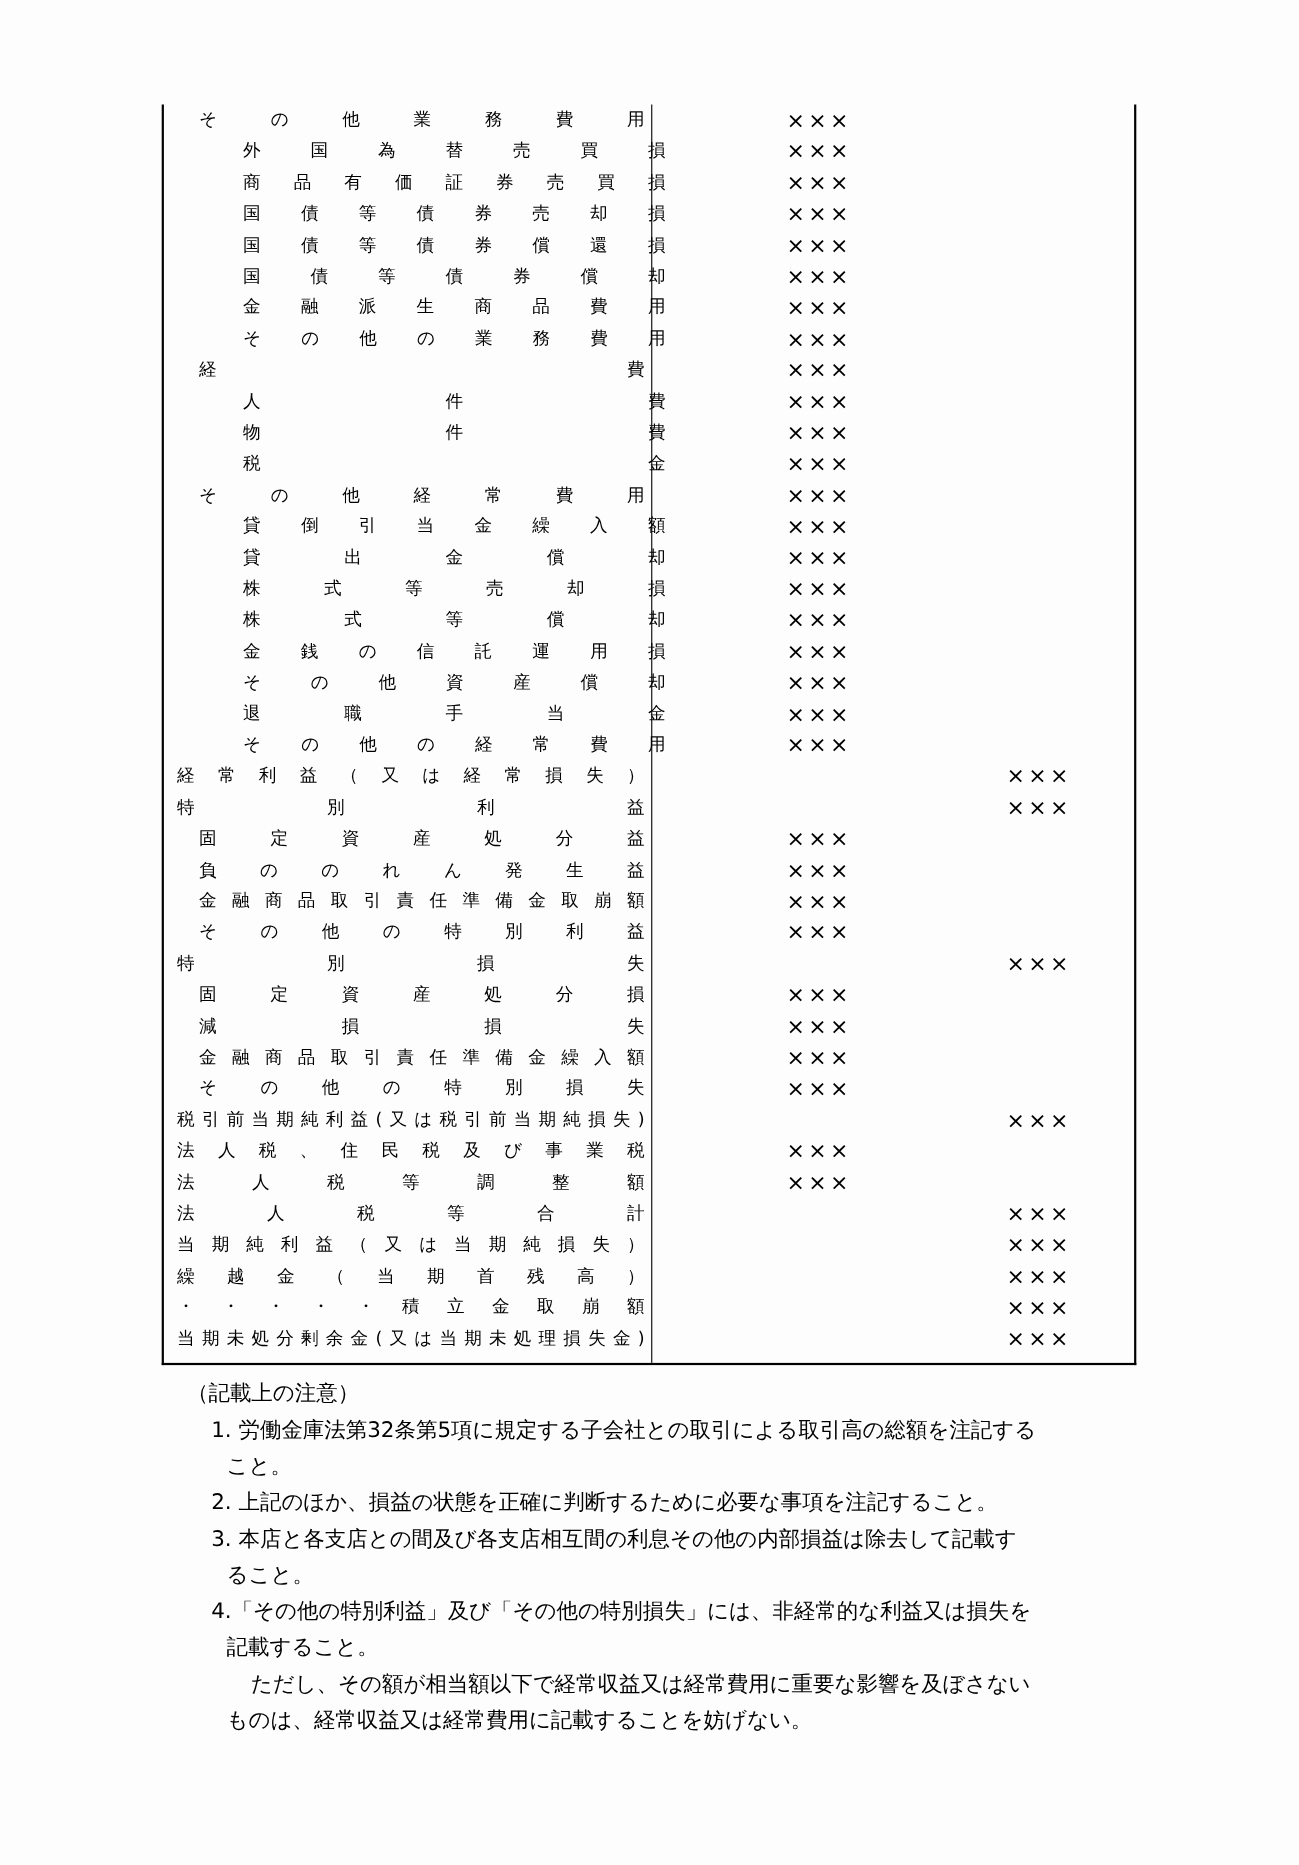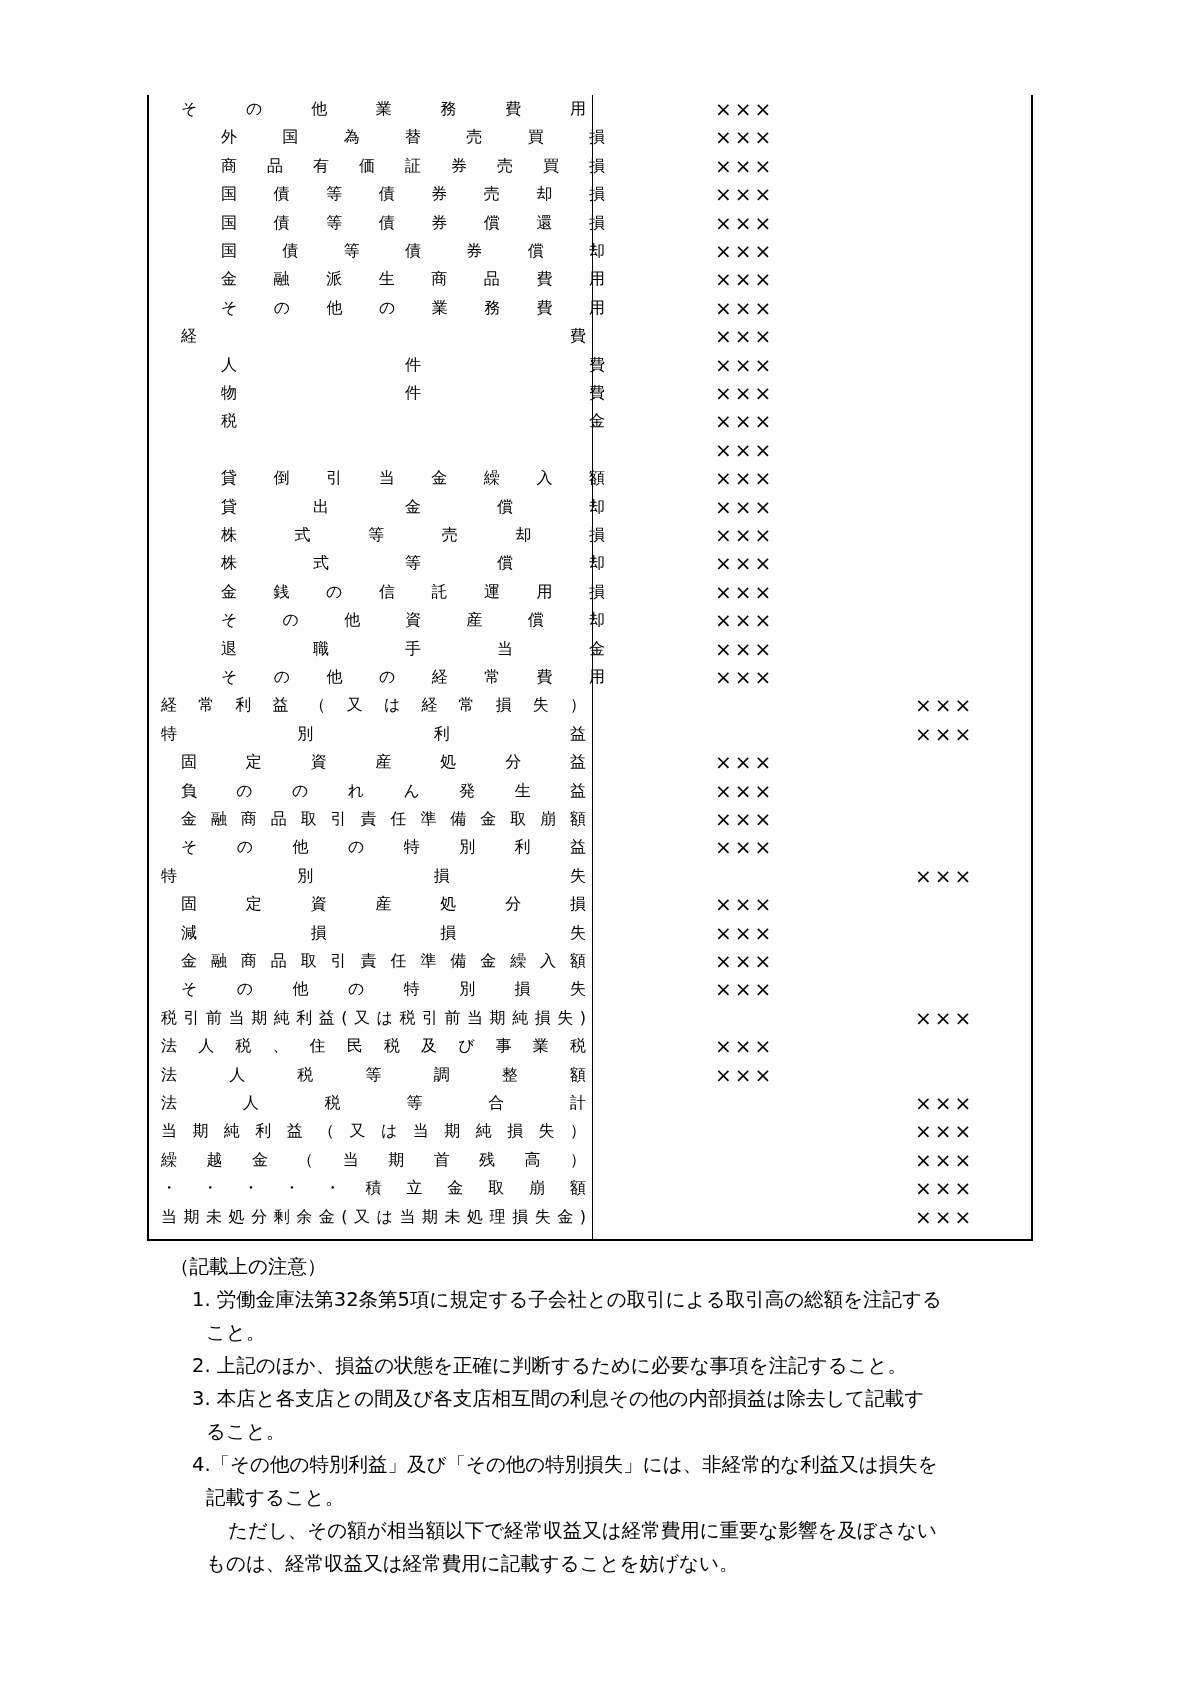--- a/index.html
+++ b/index.html
@@ -86,20 +86,21 @@
       <div class="label lvl2">物件費</div>
       <div class="val c1">×××</div>
       <div class="val c2"></div>
     </div>
     <div class="row" style="top: 312.4px;">
       <div class="label lvl2">税金</div>
       <div class="val c1">×××</div>
       <div class="val c2"></div>
     </div>
     <div class="row" style="top: 340.8px;">
+      <div class="label lvl1">その他経常費用</div>
       <div class="val c1">×××</div>
       <div class="val c2"></div>
     </div>
     <div class="row" style="top: 369.2px;">
       <div class="label lvl2">貸倒引当金繰入額</div>
       <div class="val c1">×××</div>
       <div class="val c2"></div>
     </div>
     <div class="row" style="top: 397.6px;">
       <div class="label lvl2">貸出金償却</div>

